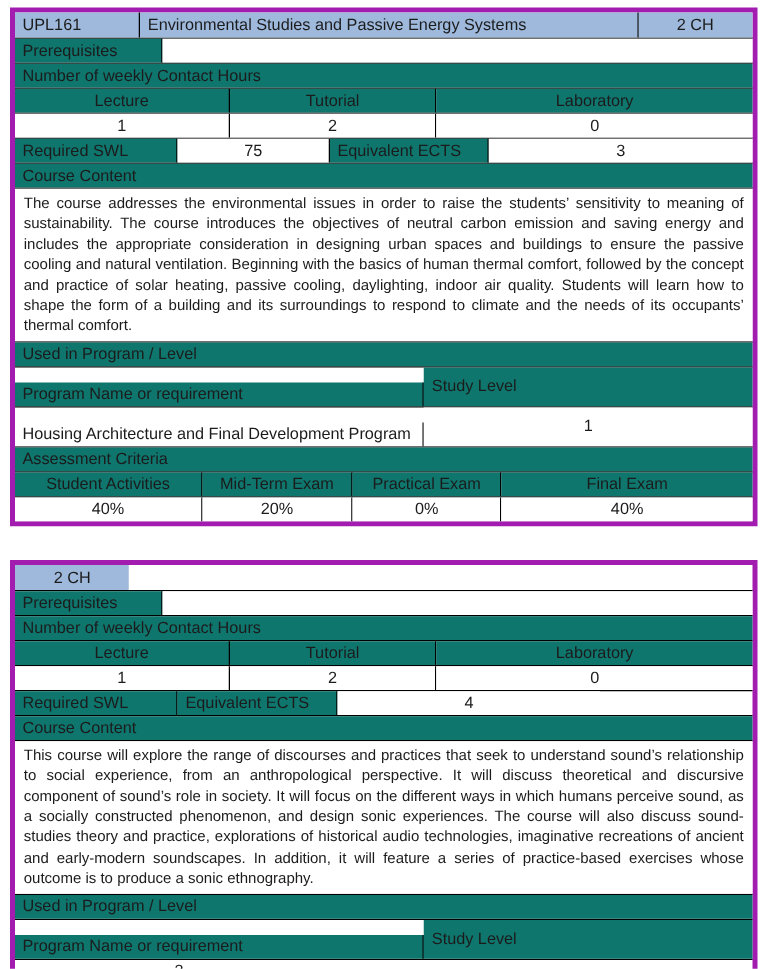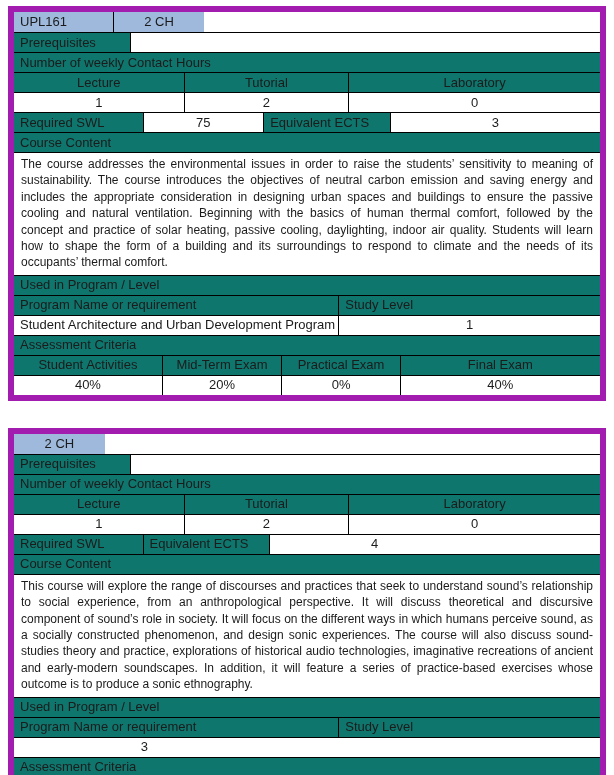--- a/index.html
+++ b/index.html
@@ -5,21 +5,21 @@
   html,body{margin:0;padding:0;background:#ffffff;}
   body{
     width:614px;height:775px;
     font-family:"Liberation Sans",sans-serif;
     color:#1b1b1b;
     -webkit-font-smoothing:antialiased;
   }
   .page{padding:6px 8px 0 8px;}
   .doc-table{
     width:598px;
-    border:6px solid #a21caf;
+    border:4px solid #a21caf;
     box-sizing:border-box;
     background:#fff;
   }
   .doc-table + .doc-table{margin-top:27px;}
   .row{display:flex;border-bottom:1px solid #000;}
   .row:last-child{border-bottom:none;}
   .cell{
     box-sizing:border-box;
     border-right:1px solid #000;
     padding:1px 6px;
@@ -36,40 +36,41 @@
   .blue{background:#9fb9dc;}
   .white{background:#ffffff;}
   .ctr{justify-content:center;text-align:center;}
   .full{width:100%;}
   .title-row .cell{min-height:20px;}
   
   .c-code{width:17%;}  .c-title{width:67.5%;} .c-ch{width:15.5%;}
   .c-prereq{width:20%;} .c-prereqval{width:80%;}
   .c-lect{width:29.1%;} .c-tut{width:28.1%;} .c-lab{width:42.8%;}
   .c-swl1{width:22.1%;} .c-swl2{width:20.6%;} .c-swl3{width:21.6%;} .c-swl4{width:35.7%;}
-  .c-prog{width:55.5%;} .c-level{width:44.5%;}
+  .c-prog{width:55.5%;margin-top:12px;} .c-level{width:44.5%;}
   .c-a1{width:25.4%;text-align:center;} .c-a2{width:20.4%;} .c-a3{width:20.2%;} .c-a4{width:34%;}
   .para{
     display:block;
     white-space:normal;
     text-align:justify;
     font-size:12px;
     line-height:16.4px;
     padding:3px 7px 4px 7px;
     min-height:0;
   }
 </style>
 </head>
 <body>
 
 <div class="page">
 
   <div class="doc-table">
     <div class="row title-row">
       <div class="cell blue c-code">UPL161</div>
+      <div class="cell blue c-title">Environmental Studies and Passive Energy Systems</div>
       <div class="cell blue c-ch ctr">2 CH</div>
     </div>
     <div class="row">
       <div class="cell green c-prereq">Prerequisites</div>
       <div class="cell white c-prereqval"></div>
     </div>
     <div class="row">
       <div class="cell green full">Number of weekly Contact Hours</div>
     </div>
     <div class="row">
@@ -95,21 +96,21 @@
       <div class="cell white full para">The course addresses the environmental issues in order to raise the students’ sensitivity to meaning of sustainability. The course introduces the objectives of neutral carbon emission and saving energy and includes the appropriate consideration in designing urban spaces and buildings to ensure the passive cooling and natural ventilation. Beginning with the basics of human thermal comfort, followed by the concept and practice of solar heating, passive cooling, daylighting, indoor air quality. Students will learn how to shape the form of a building and its surroundings to respond to climate and the needs of its occupants’ thermal comfort.</div>
     </div>
     <div class="row">
       <div class="cell green full">Used in Program / Level</div>
     </div>
     <div class="row">
       <div class="cell green c-prog">Program Name or requirement</div>
       <div class="cell green c-level">Study Level</div>
     </div>
     <div class="row">
-      <div class="cell white c-prog">Student Architecture and Urban Development Program</div>
+      <div class="cell white c-prog">Housing Architecture and Final Development Program</div>
       <div class="cell white c-level ctr">1</div>
     </div>
     <div class="row">
       <div class="cell green full">Assessment Criteria</div>
     </div>
     <div class="row">
       <div class="cell green c-a1 ctr">Student Activities</div>
       <div class="cell green c-a2 ctr">Mid-Term Exam</div>
       <div class="cell green c-a3 ctr">Practical Exam</div>
       <div class="cell green c-a4 ctr">Final Exam</div>

